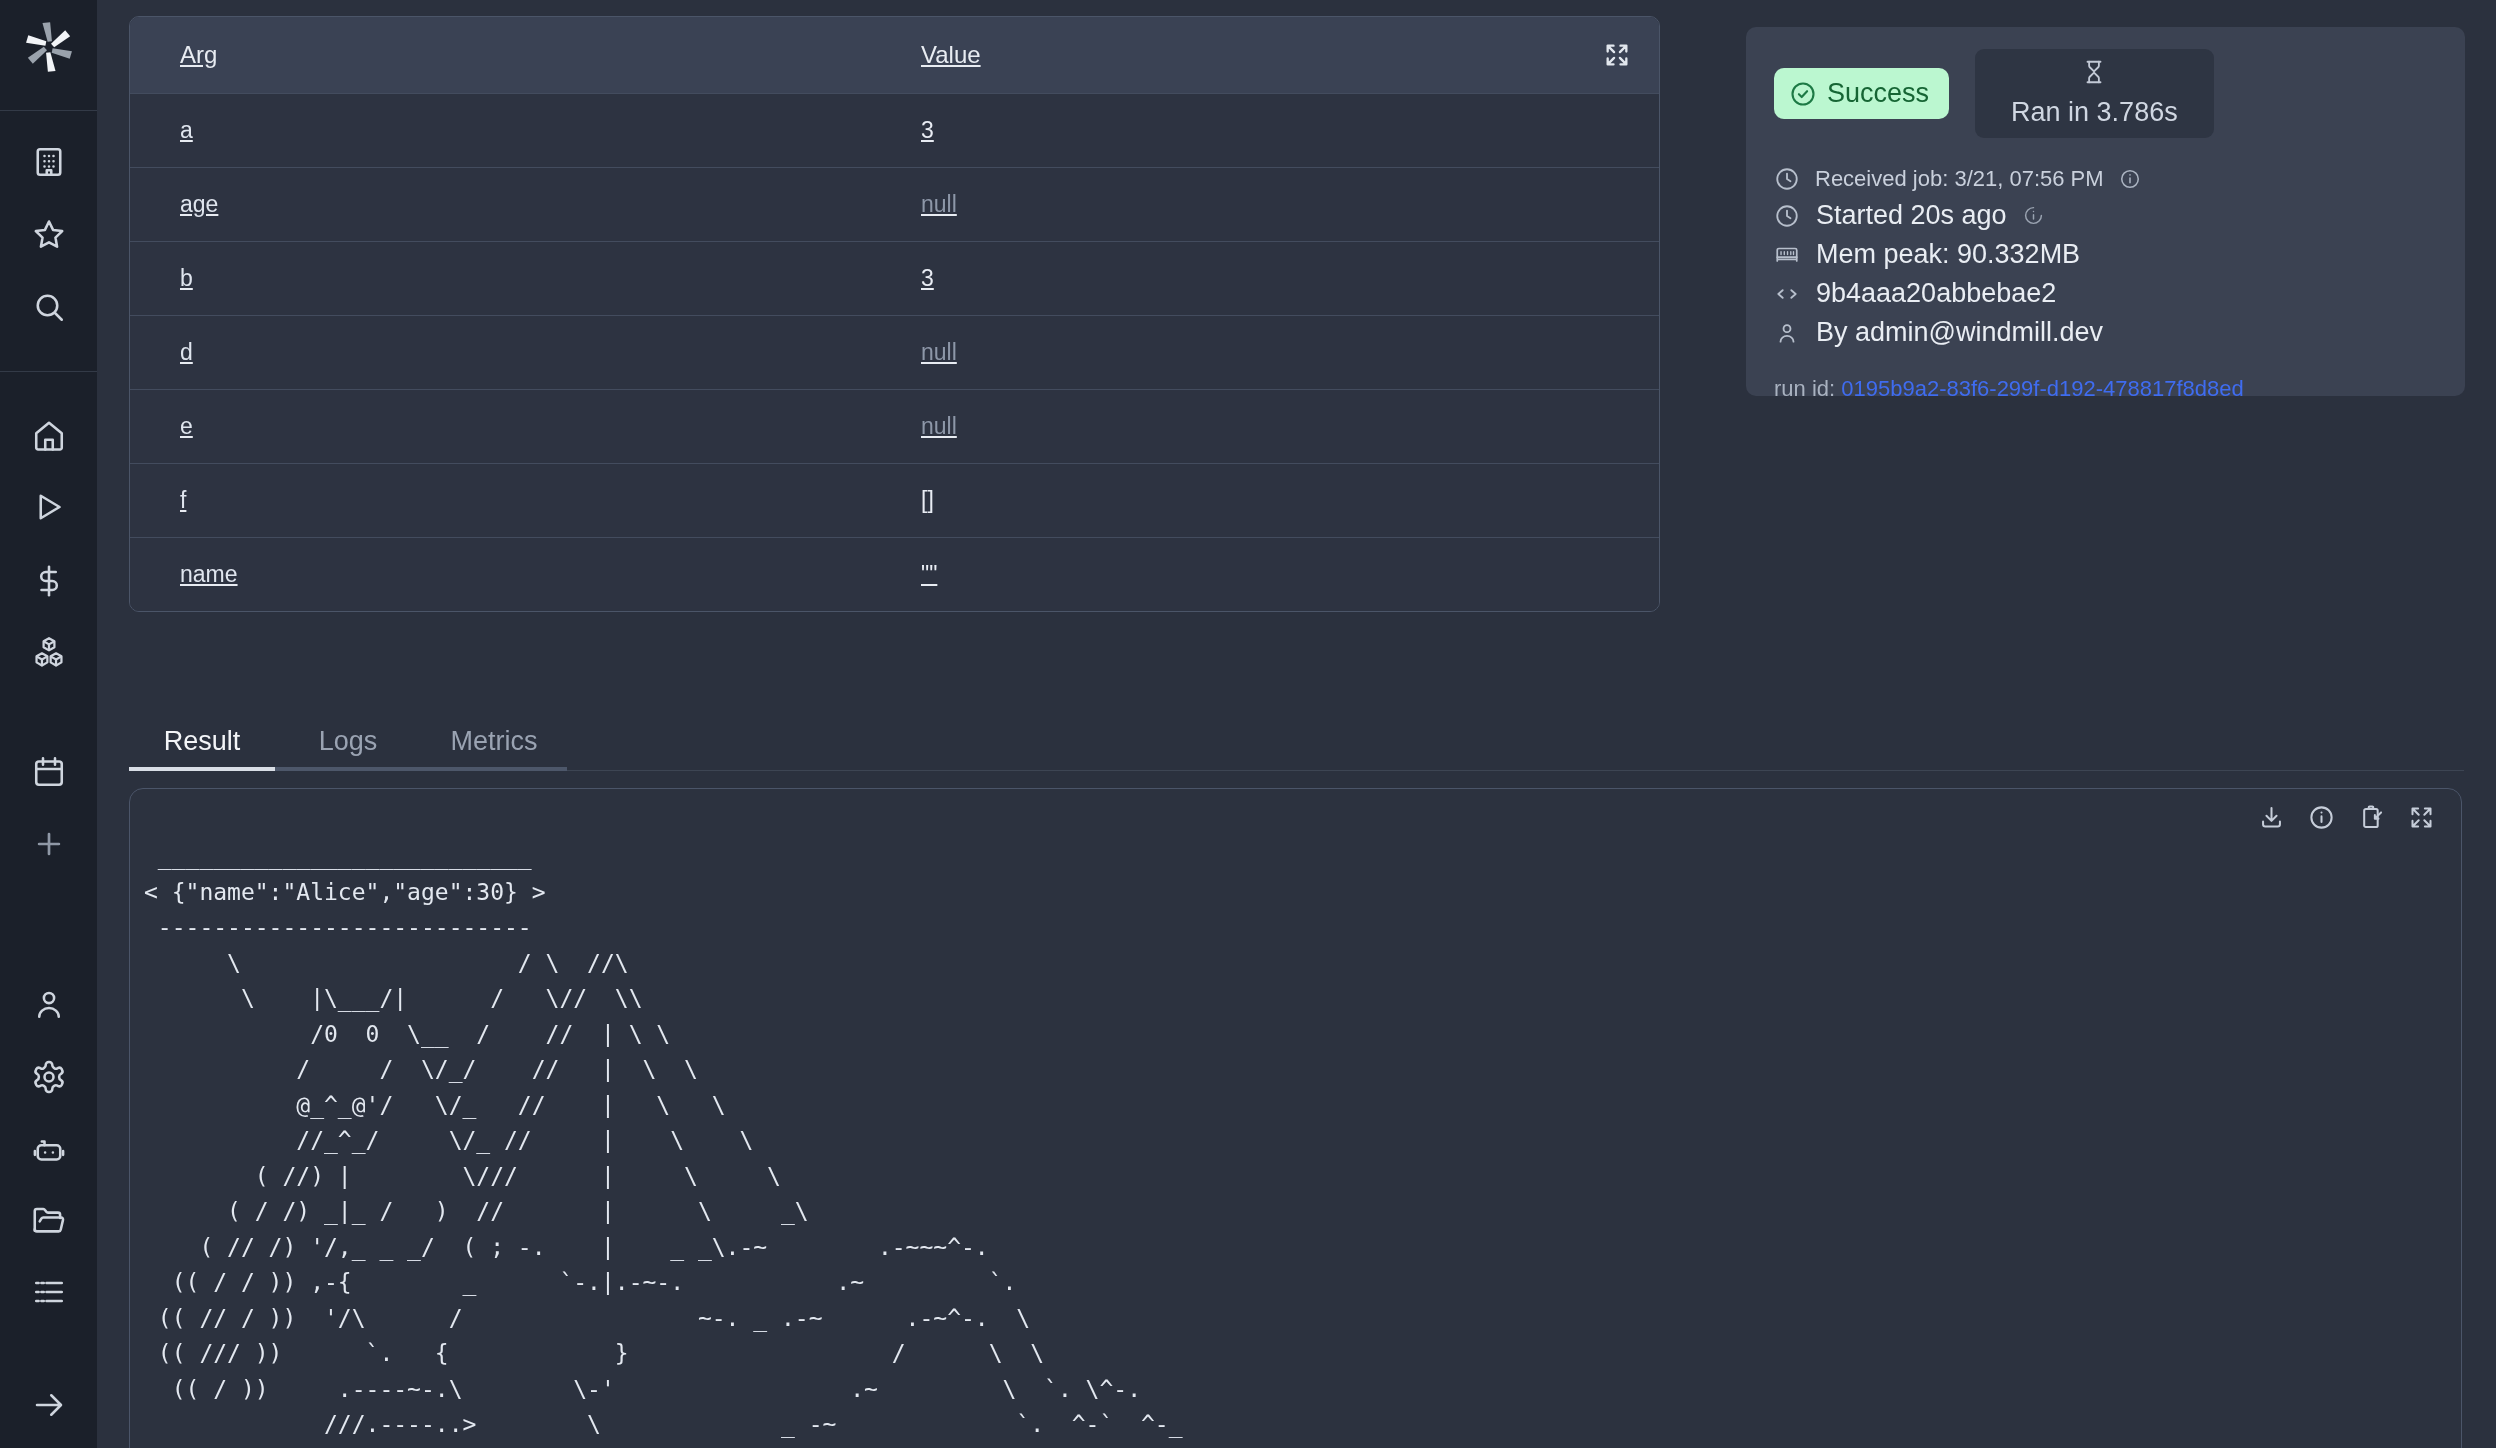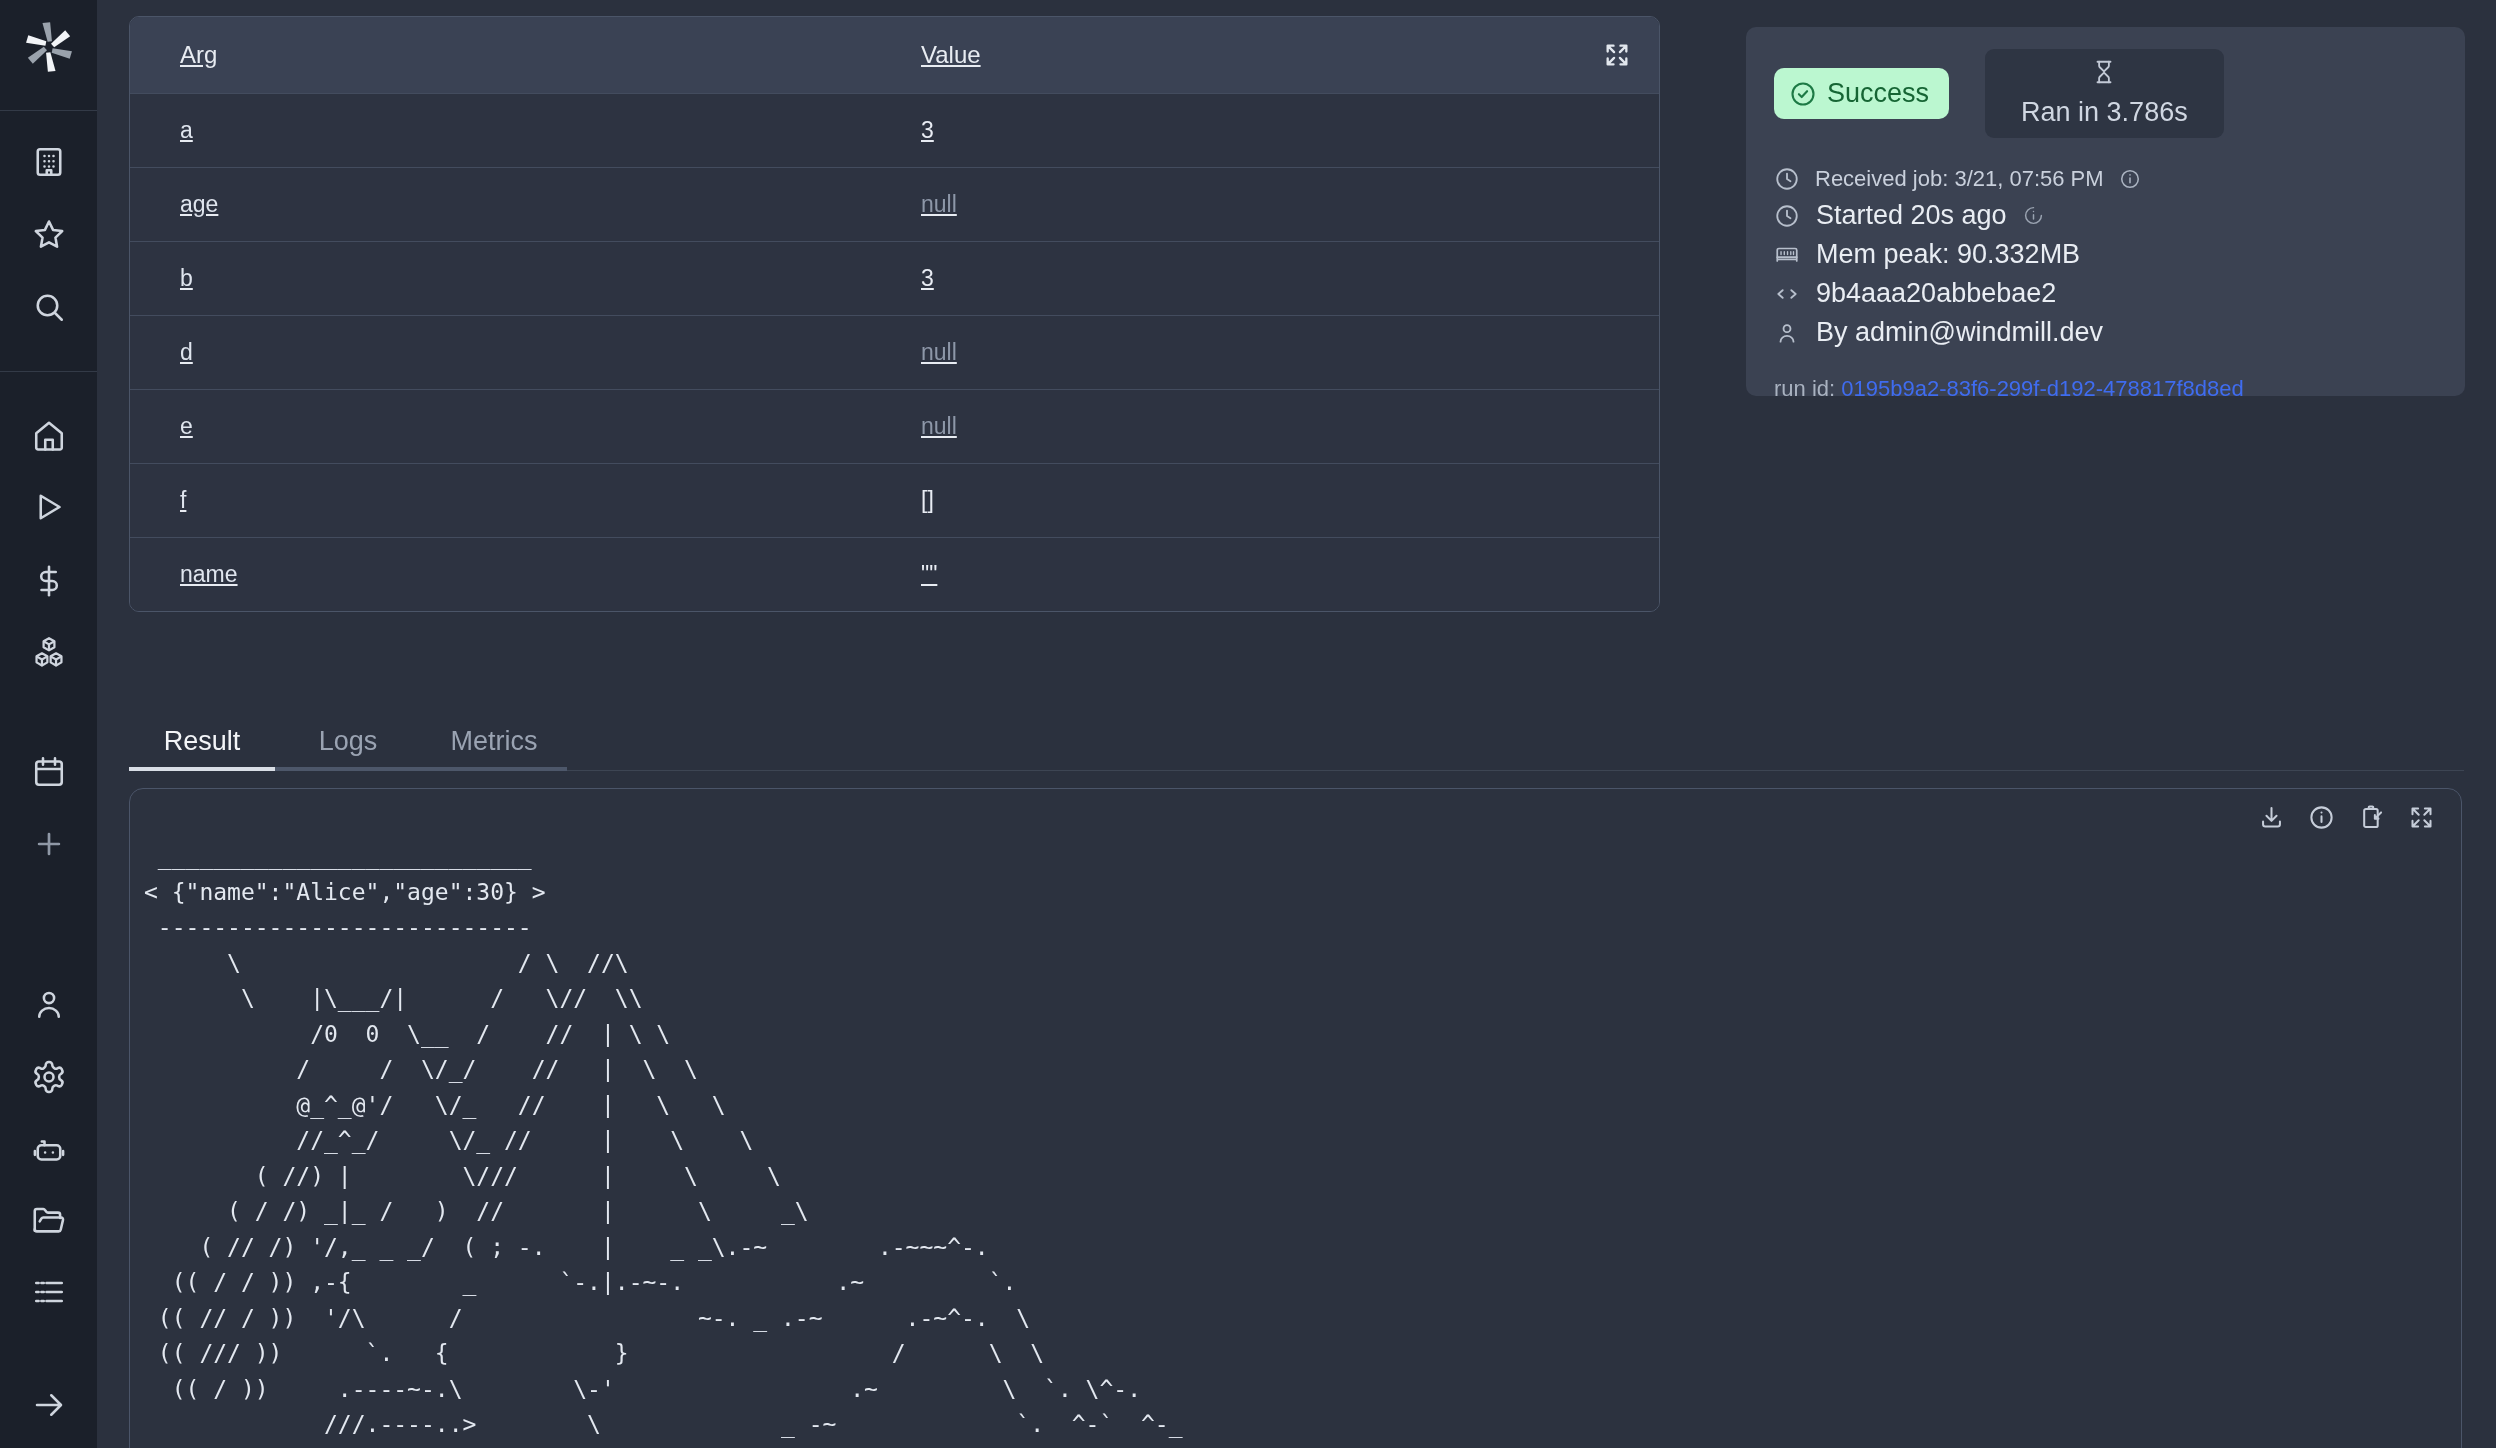--- a/index.html
+++ b/index.html
@@ -39,21 +39,21 @@
   }
   .args-row .cell { padding-left:50px; font-size:23px; color:#dfe5ee; }
   .args-row .cell.value { color:#e9edf4; }
   .args-row .cell.muted { color:#8d97a8; }
 
   
   .status-card {
     position:absolute; left:1746px; top:27px; width:719px; height:369px;
     background:#3b4252; border-radius:10px; padding:20px 28px;
   }
-  .badge-row { display:flex; align-items:center; gap:36px; margin-top:2px; }
+  .badge-row { display:flex; align-items:center; gap:26px; margin-top:2px; }
   .success-badge {
     display:inline-flex; align-items:center; gap:10px;
     background:#bbf7d0; color:#166534; font-size:27px; font-weight:500;
     border-radius:10px; padding:10px 20px 10px 15px;
   }
   .ran-chip {
     display:inline-flex; align-items:center; gap:12px;
     background:#2e3543; color:#d0d7e2; font-size:27px;
     border-radius:9px; padding:10px 36px;flex-direction:column;
   }

